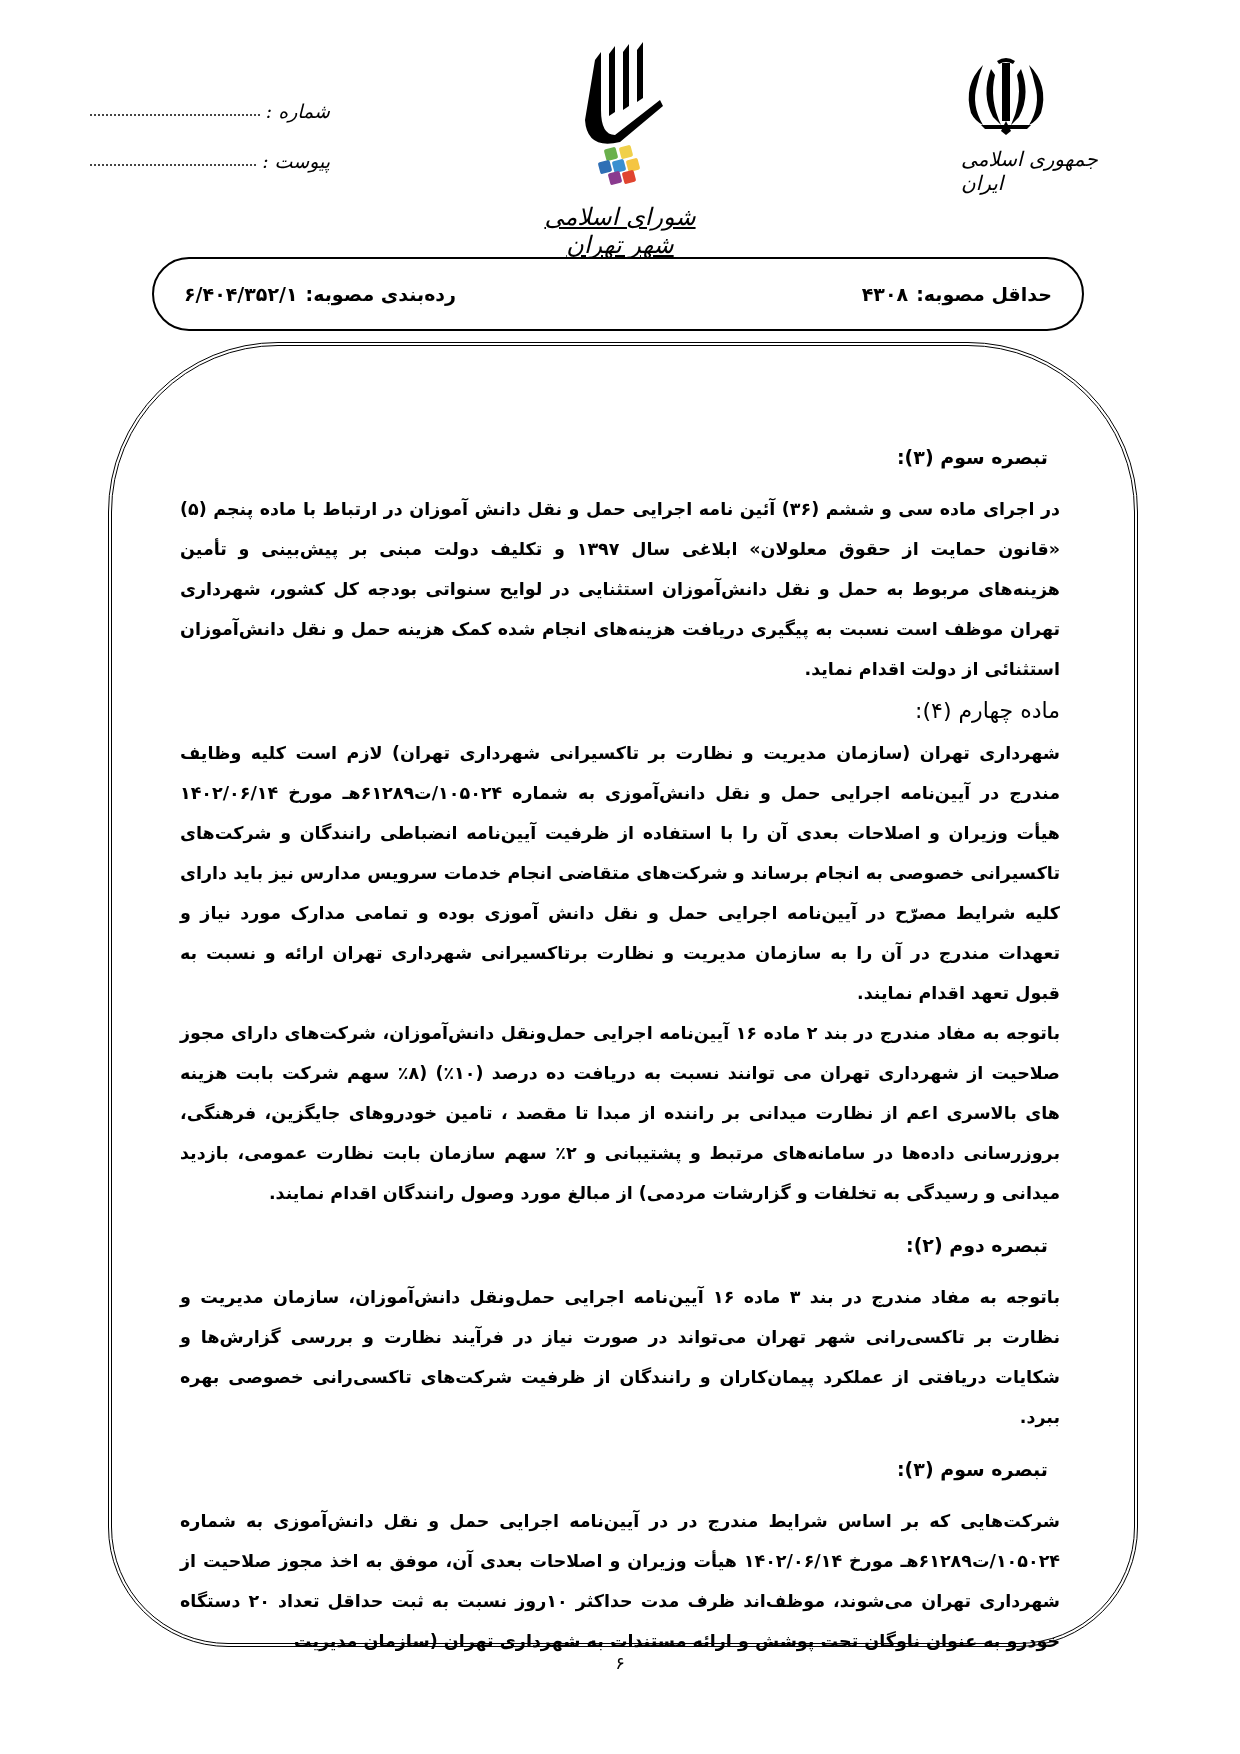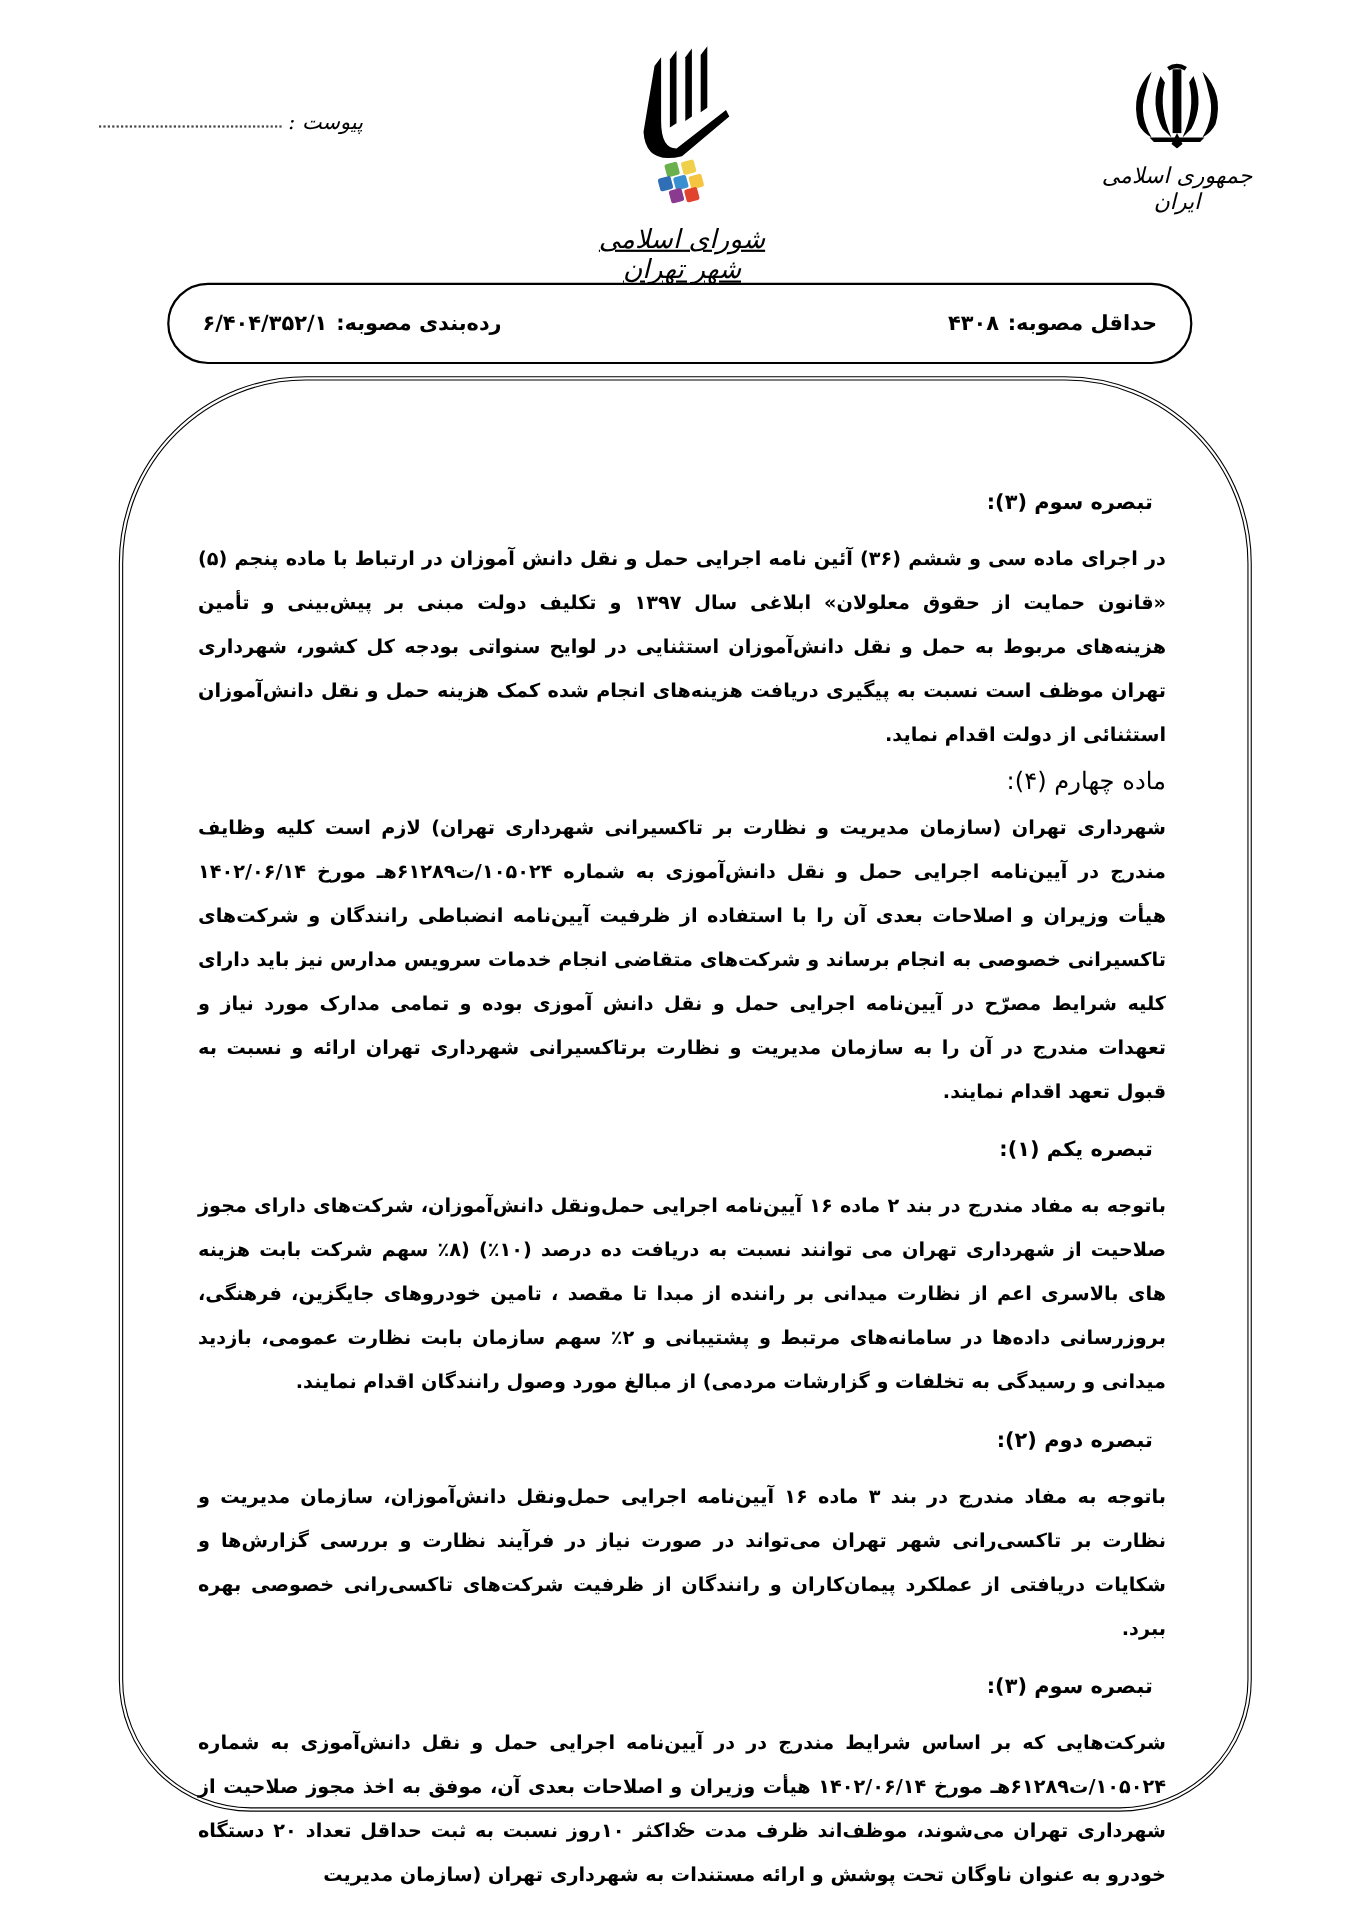--- a/index.html
+++ b/index.html
@@ -8,41 +8,45 @@
   
   .hdr-fields { position:absolute; left:90px; top:72px; width:240px; direction:rtl; }
   .hdr-field { display:flex; align-items:flex-end; height:50px; direction:rtl; }
   .hdr-field .lbl { font-family:"DejaVu Serif", serif; font-style:italic; font-size:19px; white-space:nowrap; }
   .hdr-field .dots { flex:1; border-bottom:2px dotted #444; margin:0 6px 6px 0; height:1px; }
 
   .council { position:absolute; left:520px; top:40px; width:200px; text-align:center; }
   .council svg { display:block; margin:0 auto; }
   .council .name { font-family:"DejaVu Serif", serif; font-style:italic; font-size:24px; margin-top:18px; direction:rtl;text-decoration:underline; }
 
-  .emblem { position:absolute; left:995px; top:55px; width:150px; text-align:center; }
+  .emblem { position:absolute; left:961px; top:55px; width:150px; text-align:left; }
   .emblem .name { font-family:"DejaVu Serif", serif; font-style:italic; font-size:20px; margin-top:8px; direction:rtl; }
 
   
   .id-box { position:absolute; left:152px; top:257px; width:932px; height:74px; border:2px solid #000; border-radius:46px; box-sizing:border-box; direction:rtl; display:flex; align-items:center; justify-content:space-between; padding:0 30px; font-weight:bold; font-size:19px; }
   .id-box .item { display:flex; gap:8px; }
 
   
   .frame { position:absolute; left:108px; top:342px; width:1030px; height:1305px; border:4px double #000; border-radius:170px 170px 120px 120px; box-sizing:border-box; }
 
   .content { position:absolute; left:180px; top:425px; width:880px; direction:rtl; text-align:justify; font-weight:bold; font-size:17.5px; line-height:40px; }
   .content h3 { font-size:19px; margin:12px; line-height:40px; font-weight:bold; }
   .content h2 { font-size:22px; margin:0; line-height:44px; font-weight:normal; }
   .content p { margin:0; text-align-last:right; }
 
   .page-num { position:absolute; left:0; width:1240px; top:1652px; text-align:center; font-size:18px; }
 </style>
 </head>
 <body>
 
 <div class="hdr-fields">
+  <div class="hdr-field">
+    <span class="lbl">شماره :</span>
+    <span class="dots"></span>
+  </div>
   <div class="hdr-field">
     <span class="lbl">پیوست :</span>
     <span class="dots"></span>
   </div>
 </div>
 
 <div class="council">
   <svg width="110" height="145" viewBox="0 0 110 145">
     <path d="M30 20 L36 12 L36 70 Q36 95 50 95 L95 60 L98 66 L55 102 Q22 110 20 80 Z" fill="#000"></path>
     <path d="M44 14 L50 6 L50 72 L44 76 Z" fill="#000"></path>
@@ -91,21 +95,20 @@
 <div class="content">
   <section>
     <h3>تبصره سوم (۳):</h3>
     <p>در اجرای ماده سی و ششم (۳۶) آئین نامه اجرایی حمل و نقل دانش آموزان در ارتباط با ماده پنجم (۵) «قانون حمایت از حقوق معلولان» ابلاغی سال ۱۳۹۷ و تکلیف دولت مبنی بر پیش‌بینی و تأمین هزینه‌های مربوط به حمل و نقل دانش‌آموزان استثنایی در لوایح سنواتی بودجه کل کشور، شهرداری تهران موظف است نسبت به پیگیری دریافت هزینه‌های انجام شده کمک هزینه حمل و نقل دانش‌آموزان استثنائی از دولت اقدام نماید.</p>
   </section>
   <section>
     <h2>ماده چهارم (۴):</h2>
     <p>شهرداری تهران (سازمان مدیریت و نظارت بر تاکسیرانی شهرداری تهران) لازم است کلیه وظایف مندرج در آیین‌نامه اجرایی حمل و نقل دانش‌آموزی به شماره ۱۰۵۰۲۴/ت۶۱۲۸۹هـ مورخ ۱۴۰۲/۰۶/۱۴ هیأت وزیران و اصلاحات بعدی آن را با استفاده از ظرفیت آیین‌نامه انضباطی رانندگان و شرکت‌های تاکسیرانی خصوصی به انجام برساند و شرکت‌های متقاضی انجام خدمات سرویس مدارس نیز باید دارای کلیه شرایط مصرّح در آیین‌نامه اجرایی حمل و نقل دانش آموزی بوده و تمامی مدارک مورد نیاز و تعهدات مندرج در آن را به سازمان مدیریت و نظارت برتاکسیرانی شهرداری تهران ارائه و نسبت به قبول تعهد اقدام نمایند.</p>
   </section>
   <section>
-    <h3>تبصره یکم (۱):</h3>
     <p>باتوجه به مفاد مندرج در بند ۲ ماده ۱۶ آیین‌نامه اجرایی حمل‌ونقل دانش‌آموزان، شرکت‌های دارای مجوز صلاحیت از شهرداری تهران می توانند نسبت به دریافت ده درصد (۱۰٪) (۸٪ سهم شرکت بابت هزینه های بالاسری اعم از نظارت میدانی بر راننده از مبدا تا مقصد ، تامین خودروهای جایگزین، فرهنگی، بروزرسانی داده‌ها در سامانه‌های مرتبط و پشتیبانی و ۲٪ سهم سازمان بابت نظارت عمومی، بازدید میدانی و رسیدگی به تخلفات و گزارشات مردمی) از مبالغ مورد وصول رانندگان اقدام نمایند.</p>
   </section>
   <section>
     <h3>تبصره دوم (۲):</h3>
     <p>باتوجه به مفاد مندرج در بند ۳ ماده ۱۶ آیین‌نامه اجرایی حمل‌ونقل دانش‌آموزان، سازمان مدیریت و نظارت بر تاکسی‌رانی شهر تهران می‌تواند در صورت نیاز در فرآیند نظارت و بررسی گزارش‌ها و شکایات دریافتی از عملکرد پیمان‌کاران و رانندگان از ظرفیت شرکت‌های تاکسی‌رانی خصوصی بهره ببرد.</p>
   </section>
   <section>
     <h3>تبصره سوم (۳):</h3>
     <p>شرکت‌هایی که بر اساس شرایط مندرج در در آیین‌نامه اجرایی حمل و نقل دانش‌آموزی به شماره ۱۰۵۰۲۴/ت۶۱۲۸۹هـ مورخ ۱۴۰۲/۰۶/۱۴ هیأت وزیران و اصلاحات بعدی آن، موفق به اخذ مجوز صلاحیت از شهرداری تهران می‌شوند، موظف‌اند ظرف مدت حداکثر ۱۰روز نسبت به ثبت حداقل تعداد ۲۰ دستگاه خودرو به عنوان ناوگان تحت پوشش و ارائه مستندات به شهرداری تهران (سازمان مدیریت</p>
   </section>

